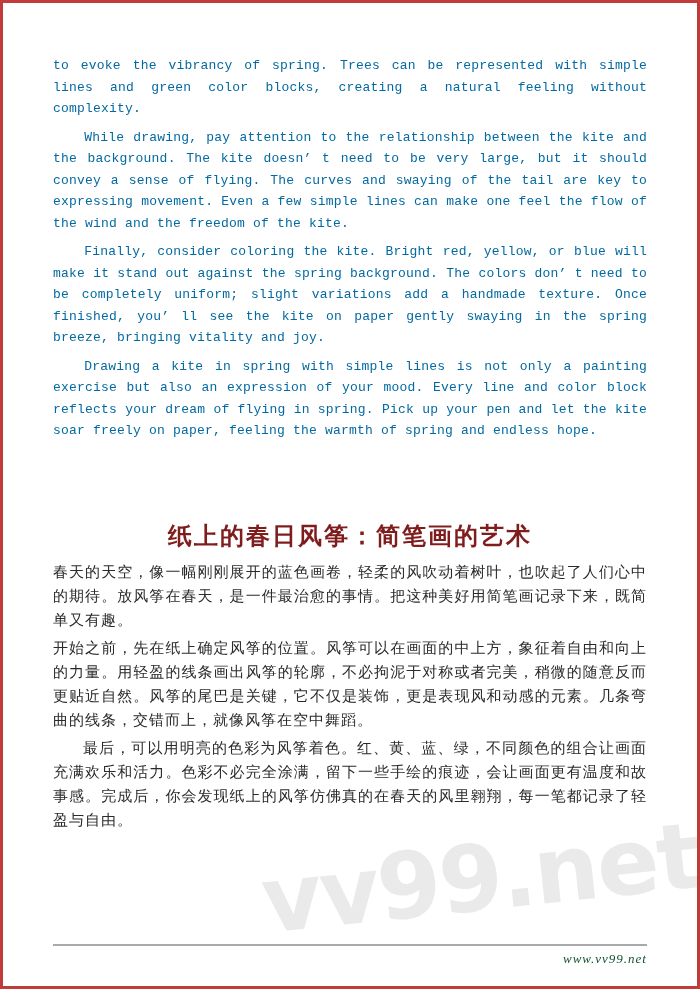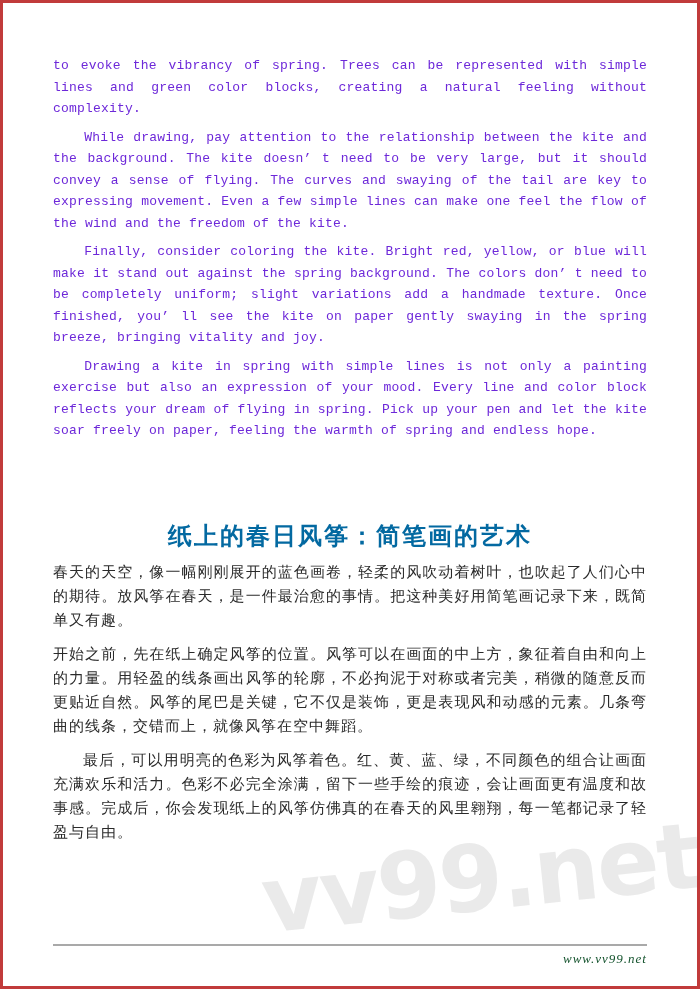--- a/index.html
+++ b/index.html
@@ -19,50 +19,50 @@
     right: 50px;
     top: 52px;
     z-index: 1;
   }
   
   p.en {
     margin: 0 0 0 0;
     font-family: "Liberation Mono", "DejaVu Sans Mono", monospace;
     font-size: 13px;
     line-height: 21.5px;
-    color: #6d28d9;
+    color: #0369a1;
     text-align: justify;
     letter-spacing: 0.2px;
   }
   p.en + p.en { margin-top: 7px; }
   p.en.indent { text-indent: 4ch; }
 
   
   h1.doc-title {
     margin: 80px 0 12px 0;
     text-align: center;
     font-family: "Liberation Serif", serif;
     font-weight: bold;
     font-size: 24px;
     line-height: 28px;
     letter-spacing: 2px;
-    color: #0369a1;
+    color: #7f1d1d;
   }
 
   
   p.cn {
     margin: 0;
     font-family: Liberation Mono, monospace;
     font-size: 15px;
     line-height: 24px;
     color: #2a2a2a;
     text-align: justify;
     letter-spacing: 1px;
   }
-  p.cn + p.cn { margin-top: 10px; }
+  p.cn + p.cn { margin-top: 4px; }
   p.cn.indent { text-indent: 2em; }
 
   
   .watermark {
     position: absolute;
     left: 258px;
     top: 822px;
     z-index: 0;
     font-family: "DejaVu Sans", sans-serif;
     font-weight: bold;

